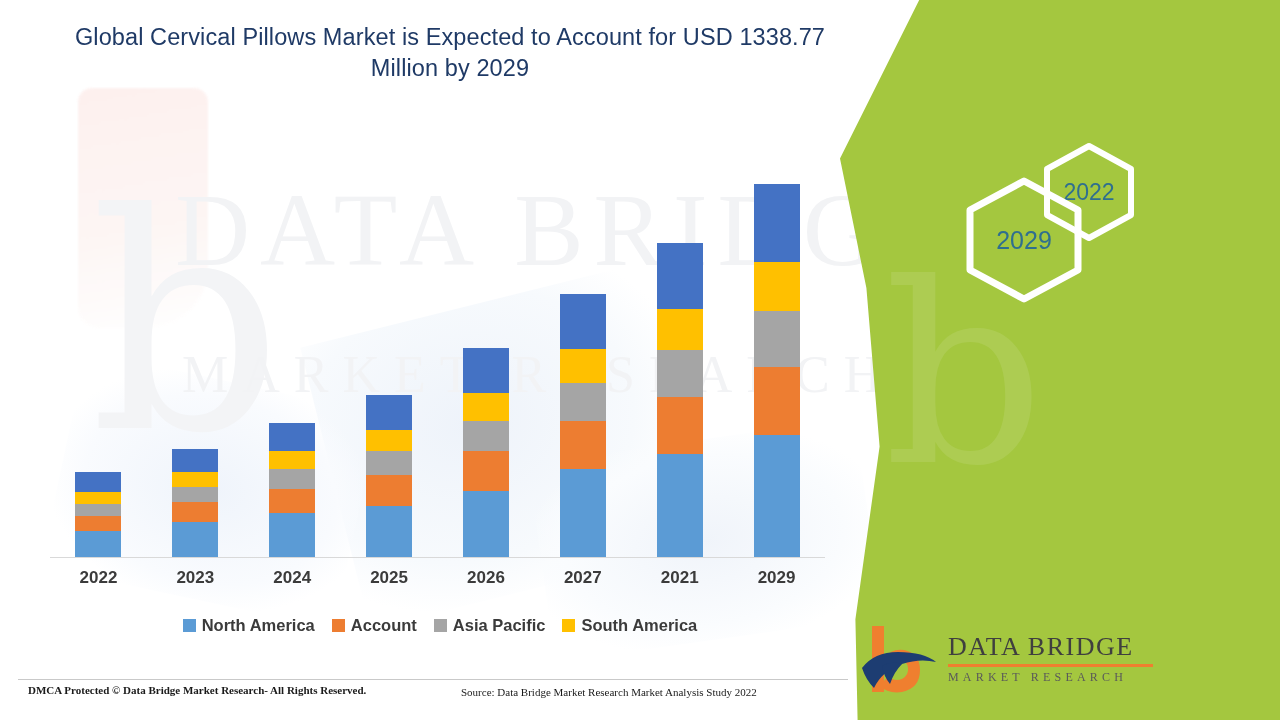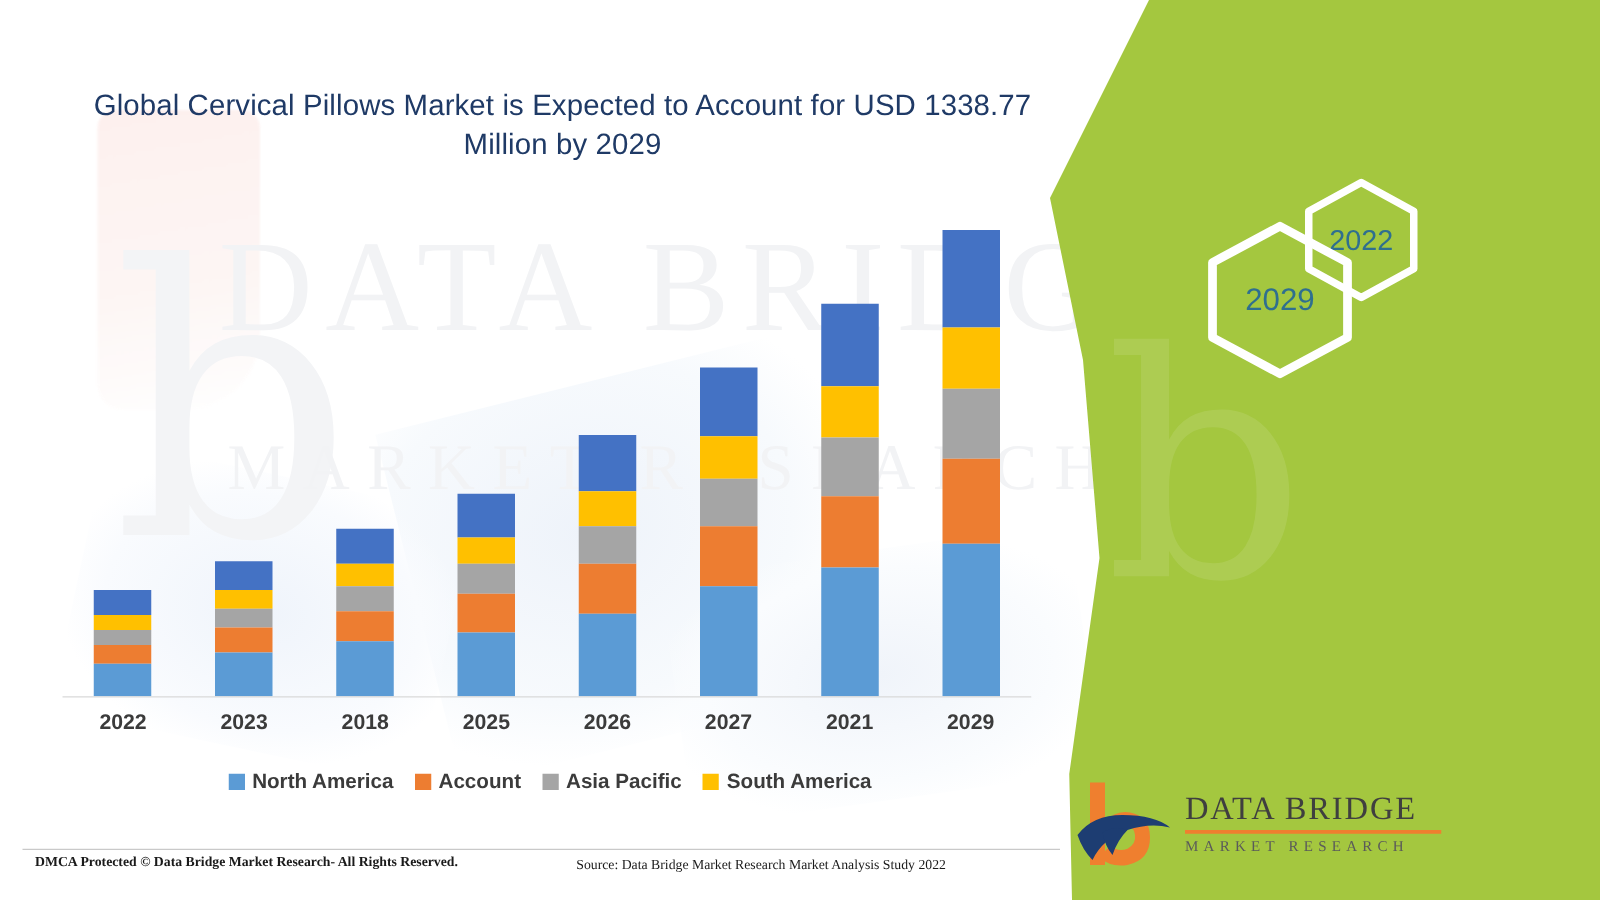--- a/index.html
+++ b/index.html
@@ -61,21 +61,20 @@
 
   
   .chart-title {
     position: absolute; left: 70px; top: 22px; width: 760px;
     text-align: center;
     font-size: 23.5px; line-height: 1.32;
     color: #1f3a66;
     font-family: "Liberation Sans", sans-serif;
     font-weight: 400;
     letter-spacing: .1px;
-    margin-top: 47px;
   }
 
   
   .plot {
     position: absolute;
     left: 50px; top: 120px;
     width: 775px; height: 438px;
   }
   .axis-line {
     position: absolute; left: 0; bottom: 0; width: 775px; height: 1px;
@@ -287,21 +286,21 @@
             <div class="seg" style="height: 77.5183px; background: rgb(68, 114, 196);"></div>
           </div>
         </div>
       </div>
     <div class="axis-line"></div>
   </div>
 
   <div class="x-labels" id="x-labels">
       <div class="x-label">2022</div>
       <div class="x-label">2023</div>
-      <div class="x-label">2018</div>
+      <div class="x-label">2024</div>
       <div class="x-label">2025</div>
       <div class="x-label">2026</div>
       <div class="x-label">2027</div>
       <div class="x-label">2021</div>
       <div class="x-label">2029</div>
     </div>
 
   <div class="legend" id="legend">
       <div class="legend-item">
         <span class="legend-swatch" style="background: rgb(91, 155, 213);"></span>

